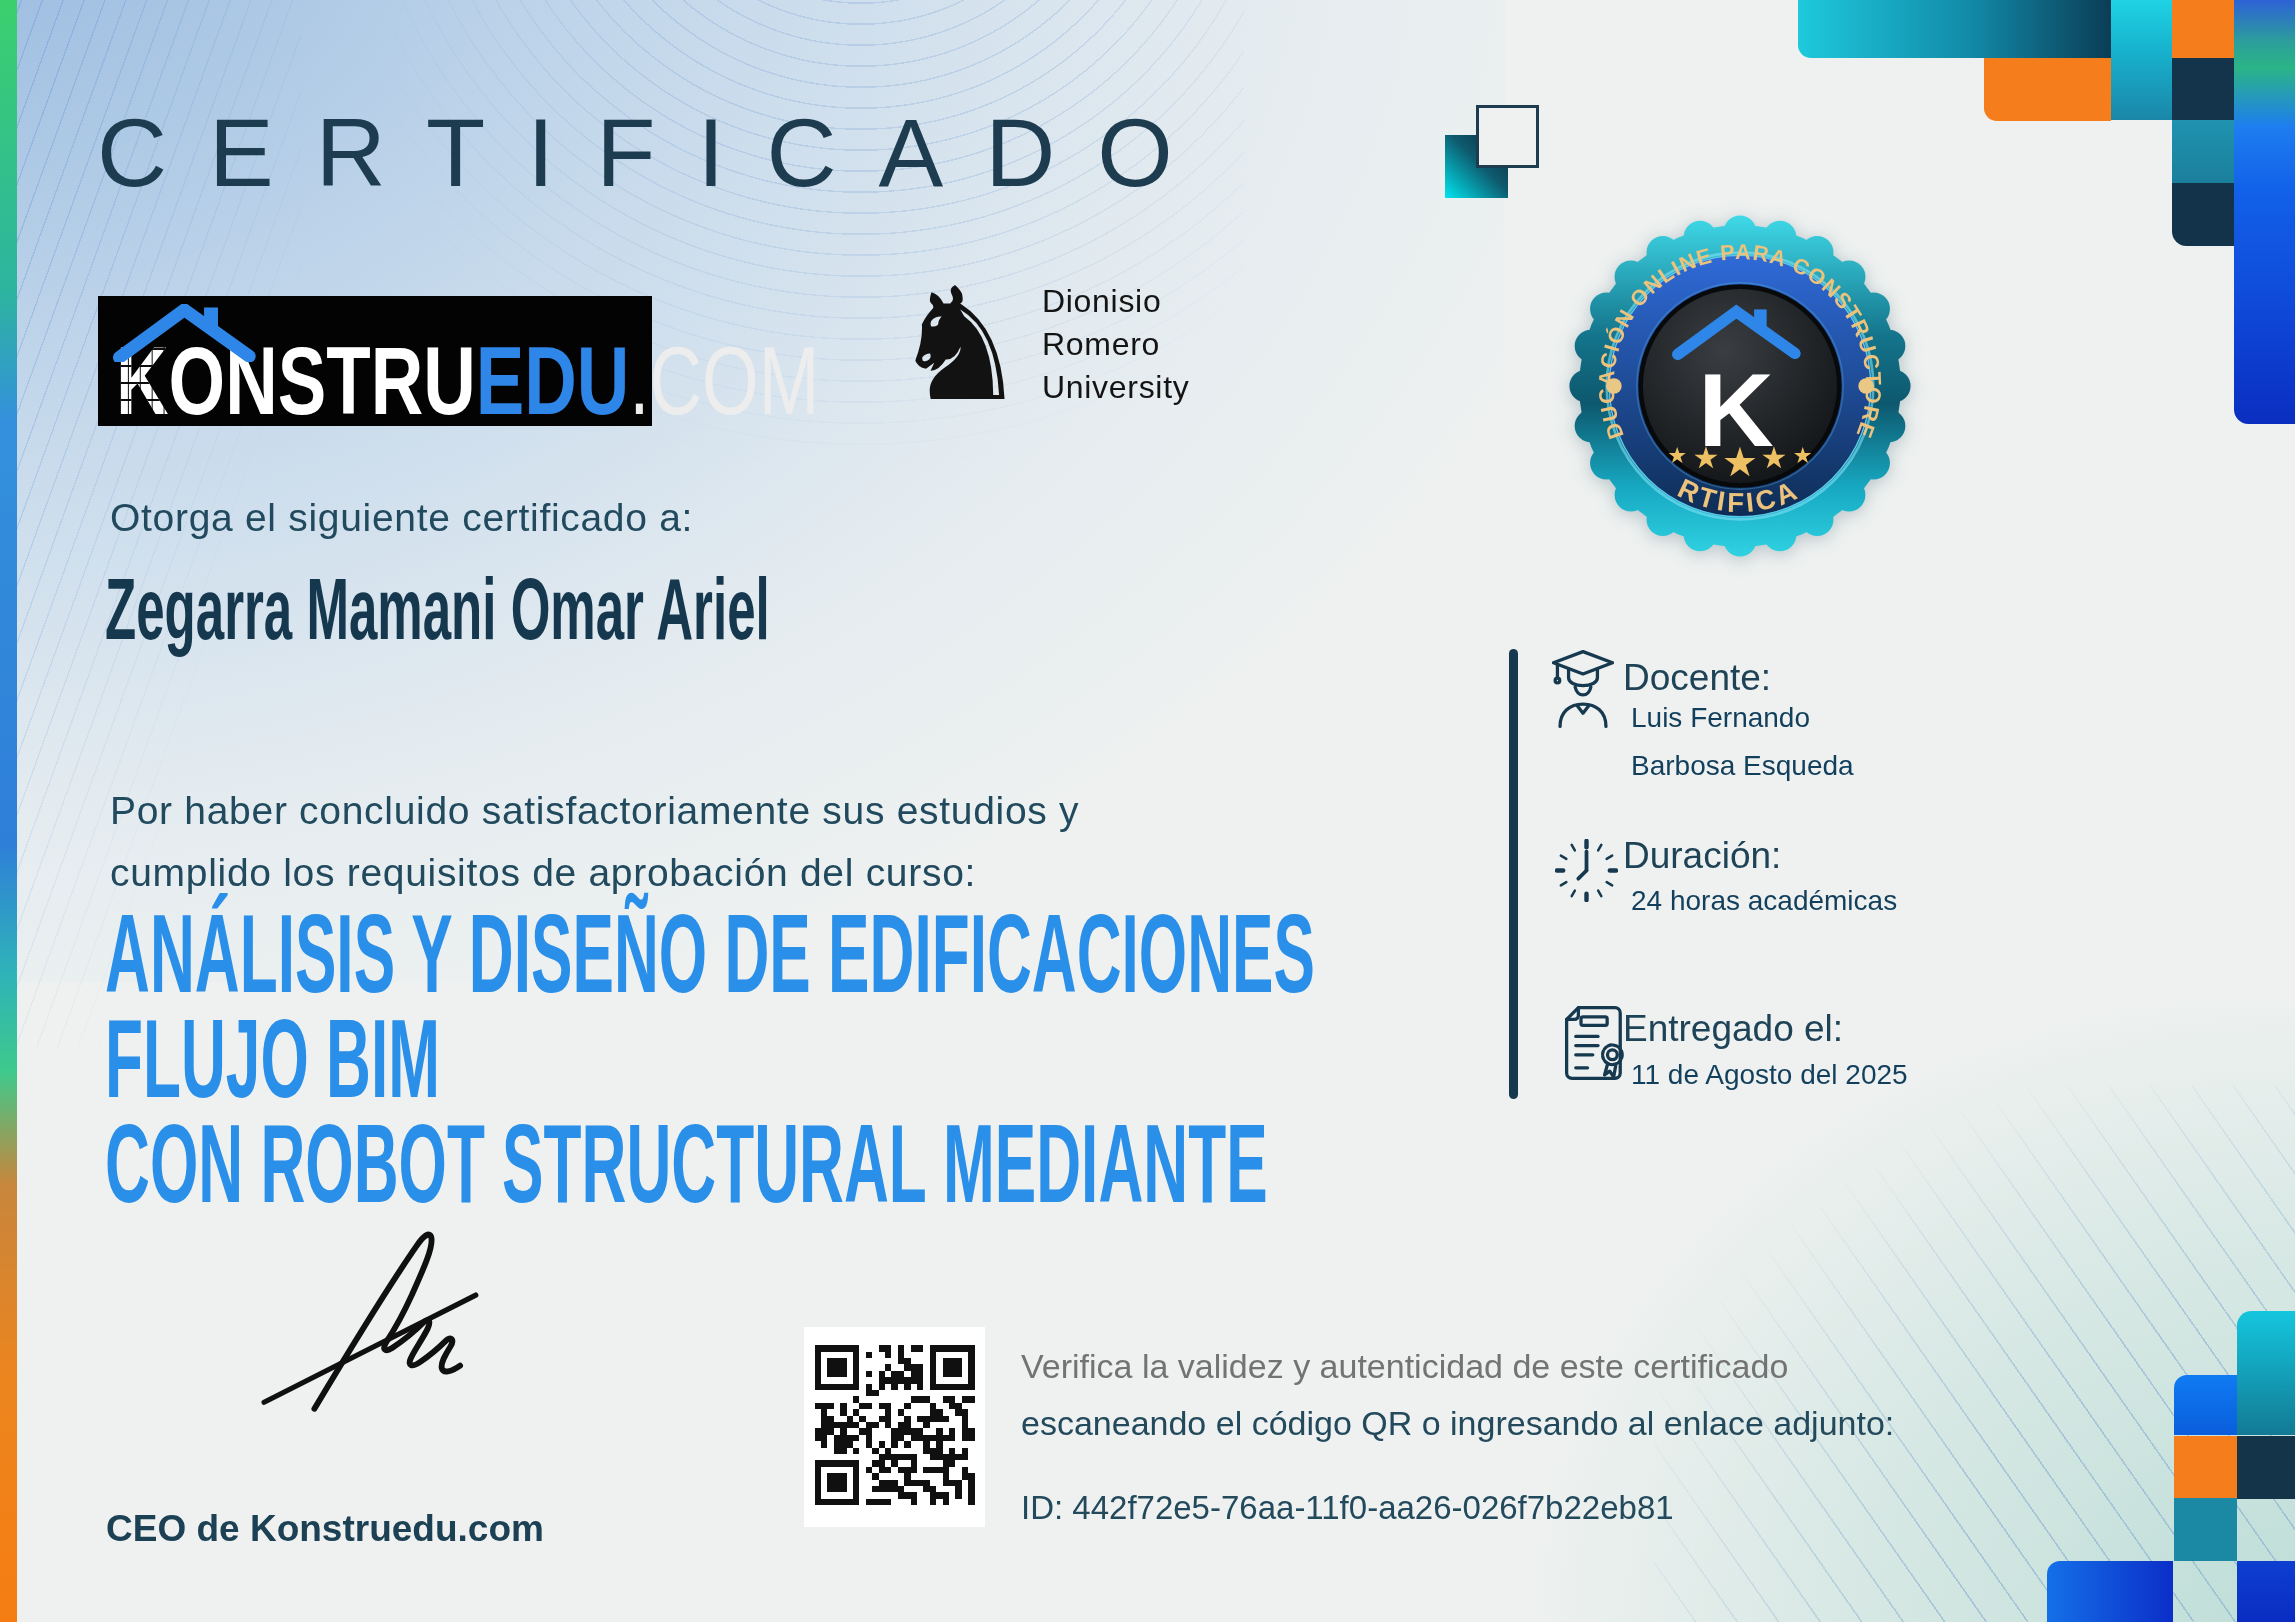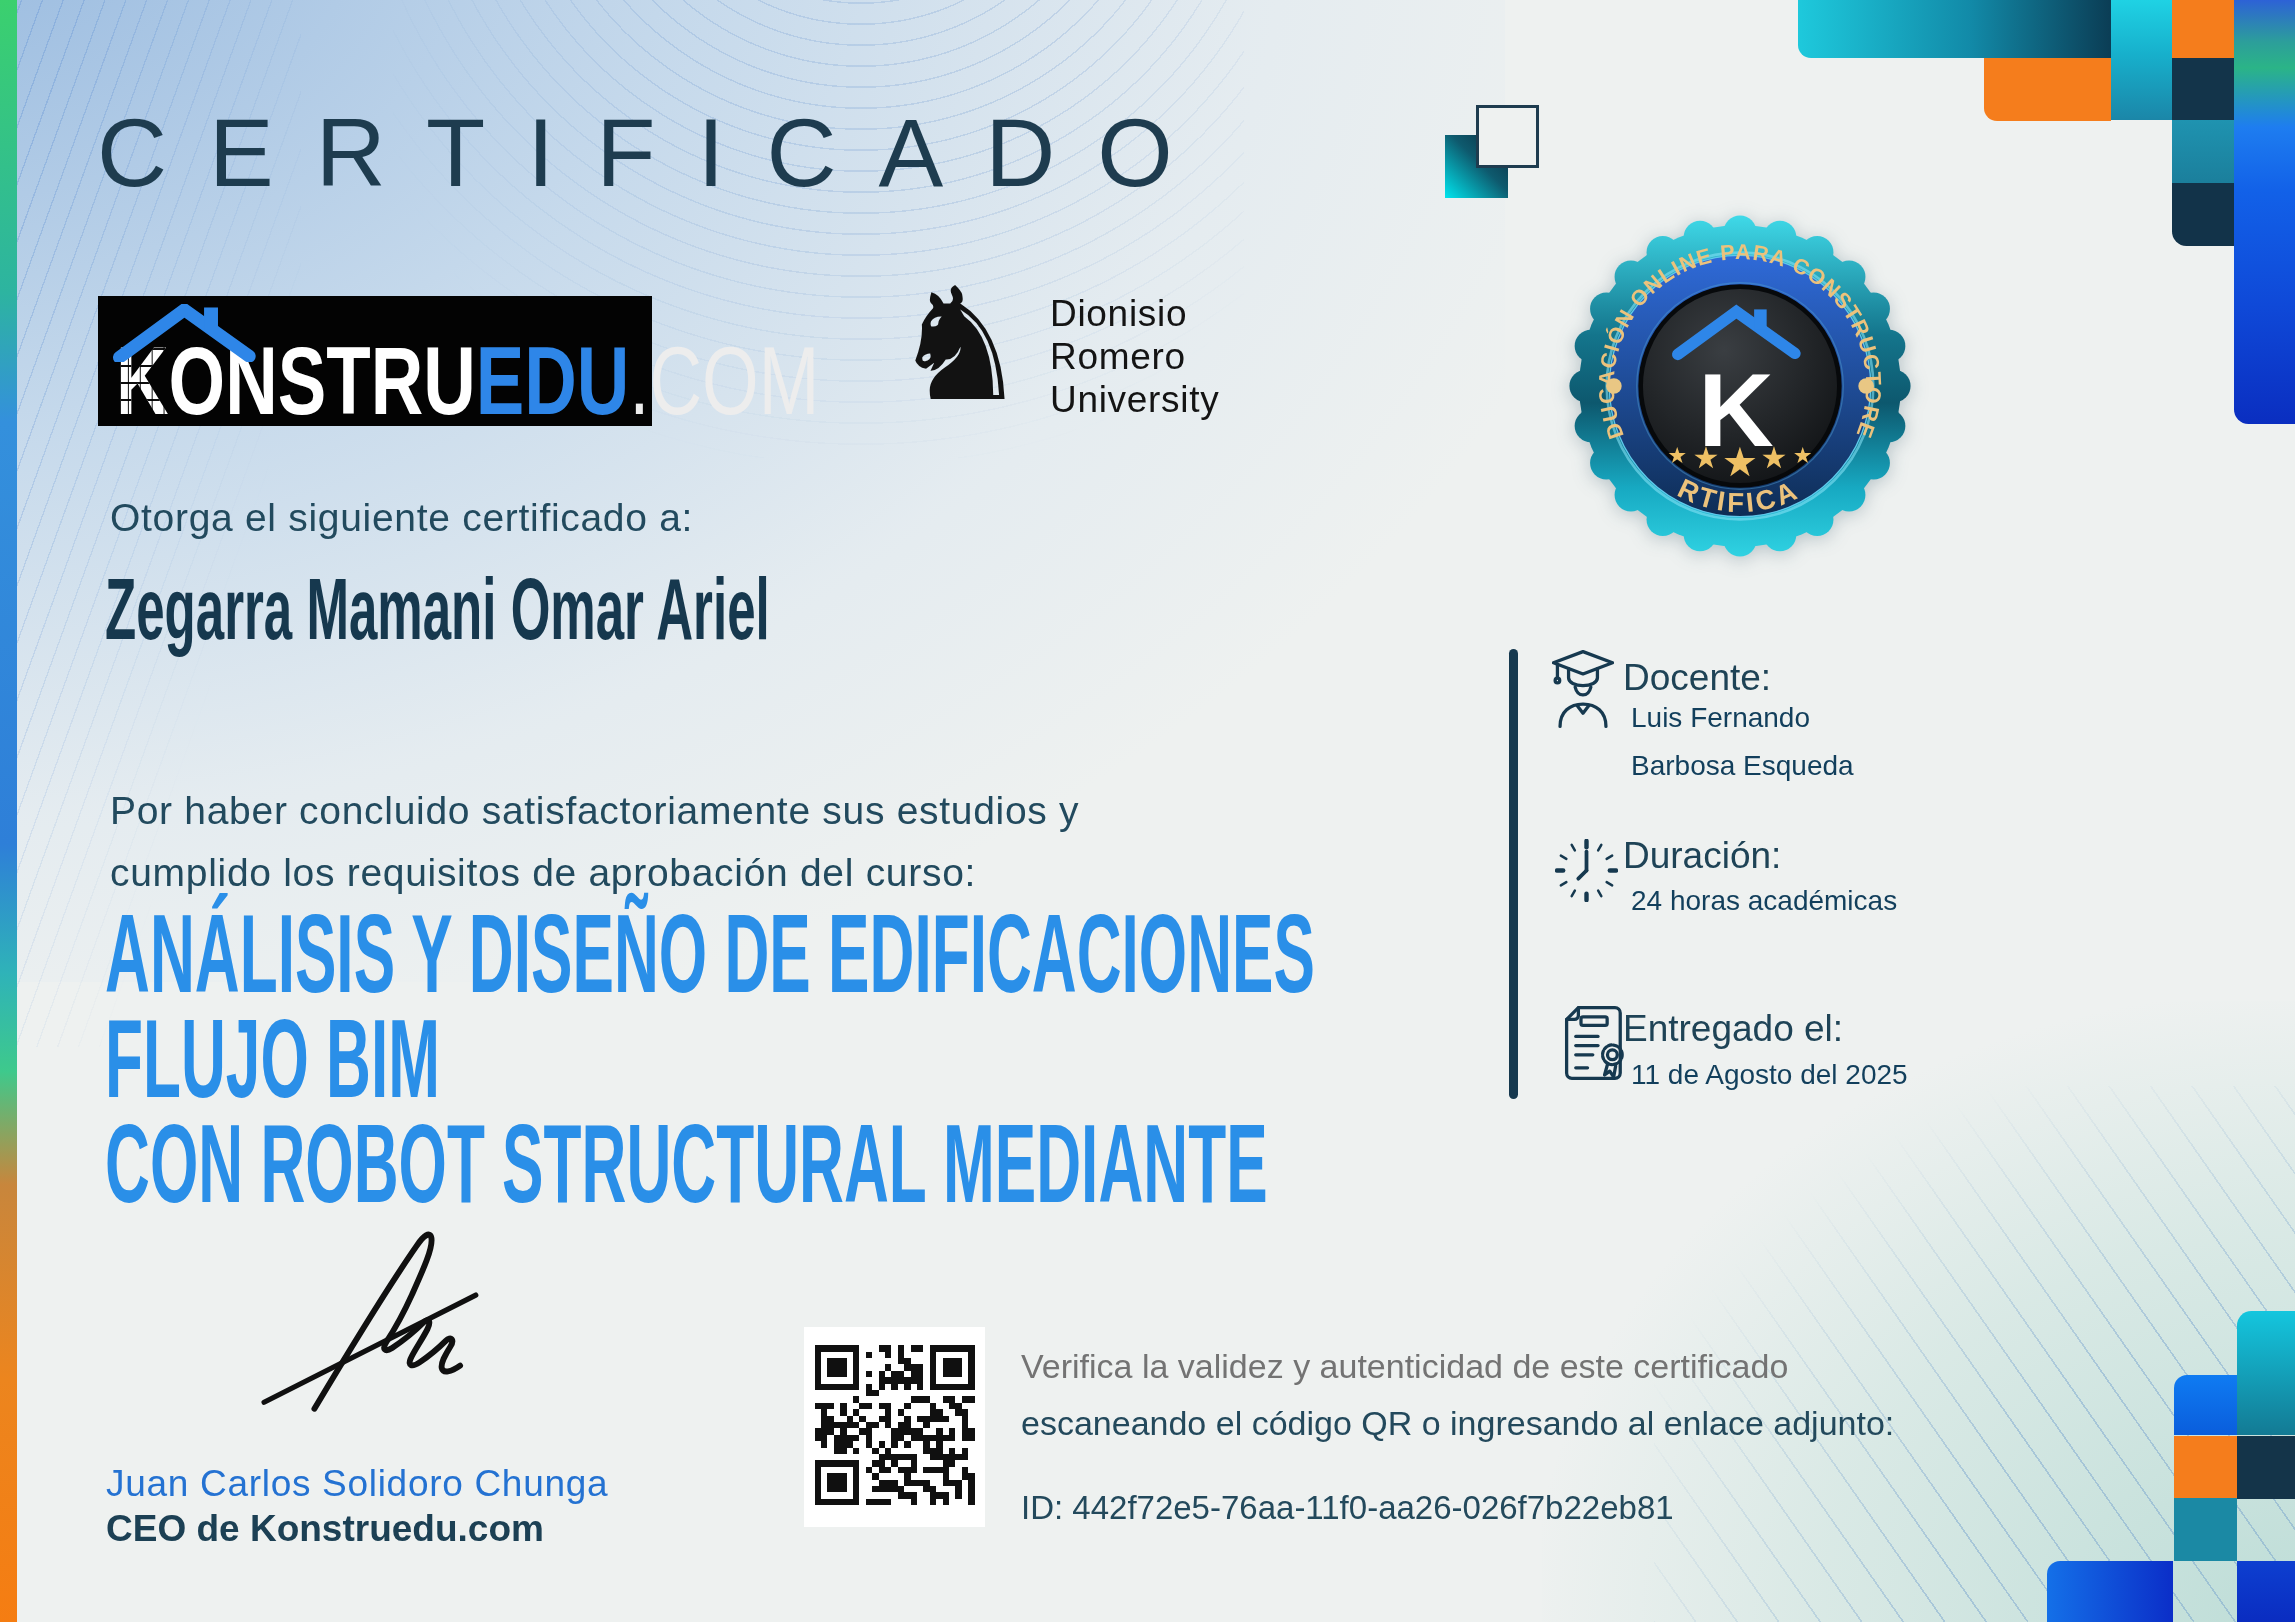--- a/index.html
+++ b/index.html
@@ -72,21 +72,21 @@
              background-image:repeating-linear-gradient(0deg, rgba(0,0,0,.95) 0 2px, transparent 2px 17px),
                               repeating-linear-gradient(90deg, rgba(0,0,0,.95) 0 2px, transparent 2px 15.7px);
              -webkit-background-clip:text; background-clip:text; }
   .ke-white{ color:#ffffff; }
   .ke-blue { color:#2e86e8; }
   .ke-com  { color:#ededed; font-weight:400 !important; }
   .ke-roof { position:absolute; left:5.2px; top:7.9px; width:165px; height:58px; }
 
   
   .uni-horse { position:absolute; left:890px; top:267px; font-size:156px; line-height:1; color:#121212; }
-  .uni-text  { position:absolute; left:1042px; top:292px; color:#141414; font-size:37px; line-height:43px; font-weight:500; letter-spacing:0.7px;margin-left:8px; }
+  .uni-text  { position:absolute; left:1042px; top:280px; color:#141414; font-size:32px; line-height:43px; font-weight:500; letter-spacing:0.7px; }
 
   
   .badge { position:absolute; left:1557px; top:203px; width:366px; height:366px; filter:drop-shadow(0 3.9px 9.2px rgba(20,60,80,.25)); }
 
   
   .intro-line { position:absolute; left:110px; top:496px; font-size:39px; color:#224a5e; letter-spacing:0.7px; }
   .recipient  { position:absolute; left:105px; top:558px; font-size:88px; font-weight:700; color:#16384e; }
   .condensed  { display:inline-block; transform:scaleX(.58); transform-origin:0 50%; white-space:nowrap; }
   .cond56     { display:inline-block; transform:scaleX(.56); transform-origin:0 50%; white-space:nowrap; }
   .body-par   { position:absolute; left:110px; top:780px; font-size:39px; line-height:62px; color:#224a5e; letter-spacing:0.7px; }
@@ -310,21 +310,20 @@
   </svg>
   <div class="d-label" style="left:1623px; top:1008px;">Entregado el:</div>
   <div class="d-value" style="left:1631px; top:1051px;">11 de Agosto del 2025</div>
 
   <svg class="sig-svg" viewBox="0 0 400 300">
     <g fill="none" stroke="#101010" stroke-linecap="round" stroke-linejoin="round">
       <path stroke-width="9" d="M95 292 C150 200 215 95 252 42 C262 27 272 20 274 30 C277 45 262 78 244 118 C230 149 214 176 205 190 C198 201 203 206 214 199 C232 187 252 170 262 160 C270 152 274 158 268 170 C260 186 247 204 242 216 C238 226 244 229 256 221 C272 210 288 196 296 188 C304 180 310 186 303 197 C295 210 288 222 290 230 C292 238 304 236 318 226"></path>
       <path stroke-width="8" d="M18 282 L342 118"></path>
     </g>
   </svg>
-  <div class="sig-name">Juan Carlos Solidoro Chunga</div>
   <div class="sig-role">CEO de Konstruedu.com</div>
 
   <div class="qr-box">
     <div id="qr-grid">
         <div class="m"></div>
         <div class="m"></div>
         <div class="m"></div>
         <div class="m"></div>
         <div class="m"></div>
         <div class="m"></div>

